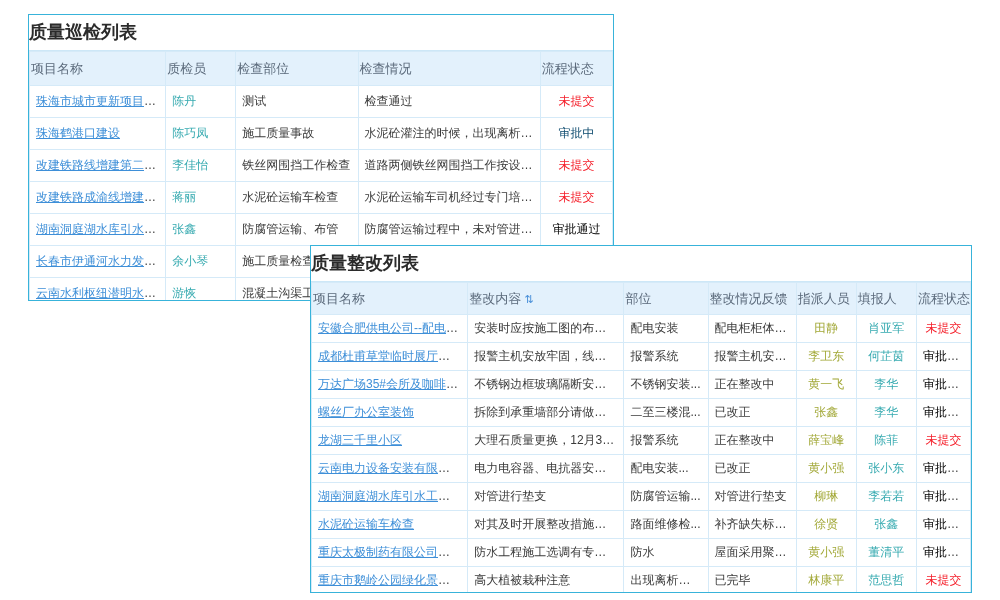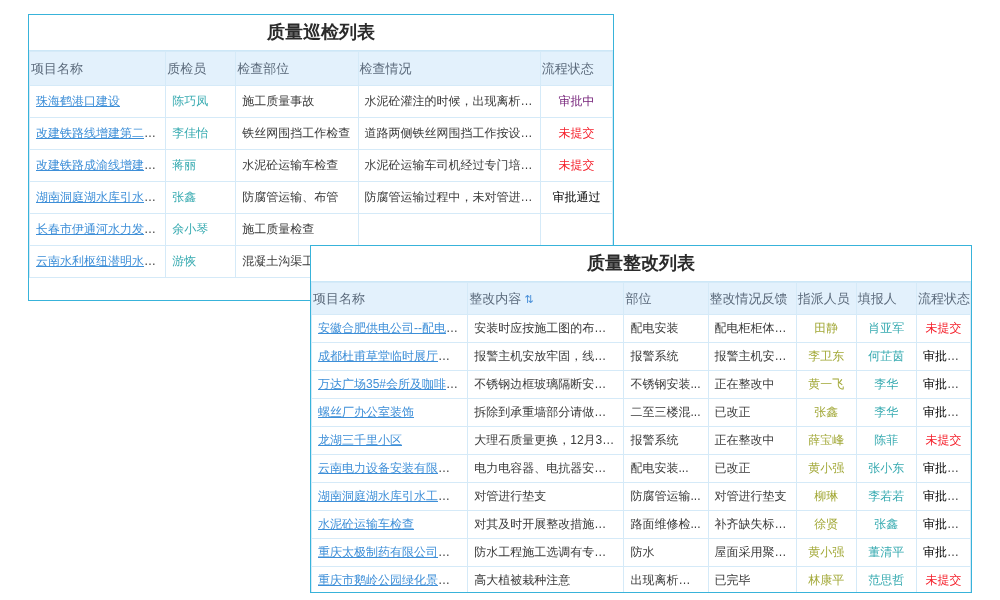--- a/index.html
+++ b/index.html
@@ -3,36 +3,36 @@
 <meta charset="utf-8">
 <style>
   html,body{margin:0;padding:0}
   body{
     position:relative;width:1000px;height:600px;background:#ffffff;
     font-family:"Liberation Sans","DejaVu Sans",sans-serif;overflow:hidden;
   }
   .panel{position:absolute;background:#fff;border:1px solid #38b3da;overflow:hidden}
   #panel-insp{left:28px;top:14px;width:584px;height:285px;z-index:1}
   #panel-rect{left:310px;top:245px;width:660px;height:346px;z-index:2}
-  .panel-title{height:35px;line-height:35px;text-align:center;font-weight:bold;
+  .panel-title{height:35px;line-height:35px;text-align:left;font-weight:bold;
     font-size:18px;color:#2b2b2b;border-bottom:1px solid #cde7f7}
   table{border-collapse:collapse;table-layout:fixed;width:100%}
   th,td{border:1px solid #d5eaf8;overflow:hidden;white-space:nowrap}
   th{background:#e3f1fc;color:#5c6b7c;font-size:13px;font-weight:normal;text-align:left}
   #panel-insp th{height:31px}
   #panel-rect th{height:29px}
   td{font-size:12px;color:#3a3a3a;padding:0 6px;text-overflow:ellipsis}
   #panel-insp td{height:31px}
   #panel-rect td{height:27px}
   .center{text-align:center}
   .link{color:#3e8fd8;text-decoration:underline;cursor:pointer}
   .teal{color:#36aab0}
   .olive{color:#a2a837}
   .status[data-status="red"]{color:#f5222d}
-  .status[data-status="orange"]{color:#701a75}
+  .status[data-status="orange"]{color:#0c4a6e}
   .status[data-status="green"]{color:#000000}
   .sort-icon{color:#4a90d9;font-size:11px;margin-left:3px;cursor:pointer}
 </style>
 </head>
 <body>
 
 <div class="panel" id="panel-insp">
   <div class="panel-title">质量巡检列表</div>
   <table>
     <colgroup>
@@ -46,20 +46,27 @@
       <tr>
         <th>项目名称</th>
         <th>质检员</th>
         <th>检查部位</th>
         <th>检查情况</th>
         <th>流程状态</th>
       </tr>
     </thead>
     <tbody>
       <tr>
+        <td><a class="link">珠海市城市更新项目紫...</a></td>
+        <td><span class="teal">陈丹</span></td>
+        <td>测试</td>
+        <td>检查通过</td>
+        <td class="center"><span class="status" data-status="red">未提交</span></td>
+      </tr>
+      <tr>
         <td><a class="link">珠海鹤港口建设</a></td>
         <td><span class="teal">陈巧凤</span></td>
         <td>施工质量事故</td>
         <td>水泥砼灌注的时候，出现离析现象</td>
         <td class="center"><span class="status" data-status="orange">审批中</span></td>
       </tr>
       <tr>
         <td><a class="link">改建铁路线增建第二线...</a></td>
         <td><span class="teal">李佳怡</span></td>
         <td>铁丝网围挡工作检查</td>

